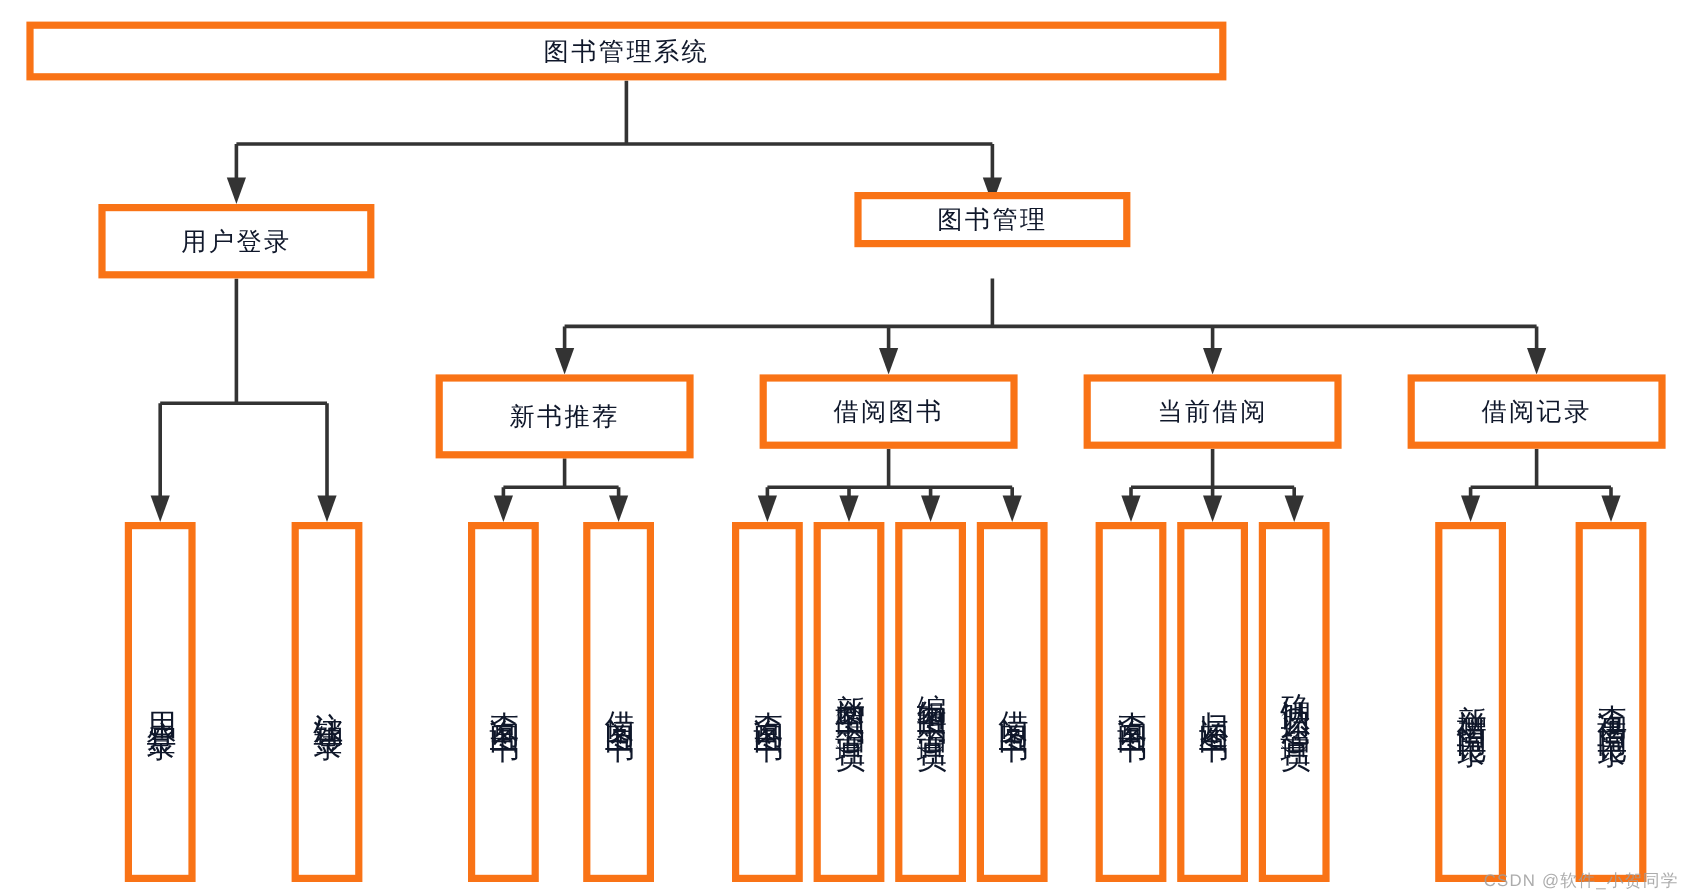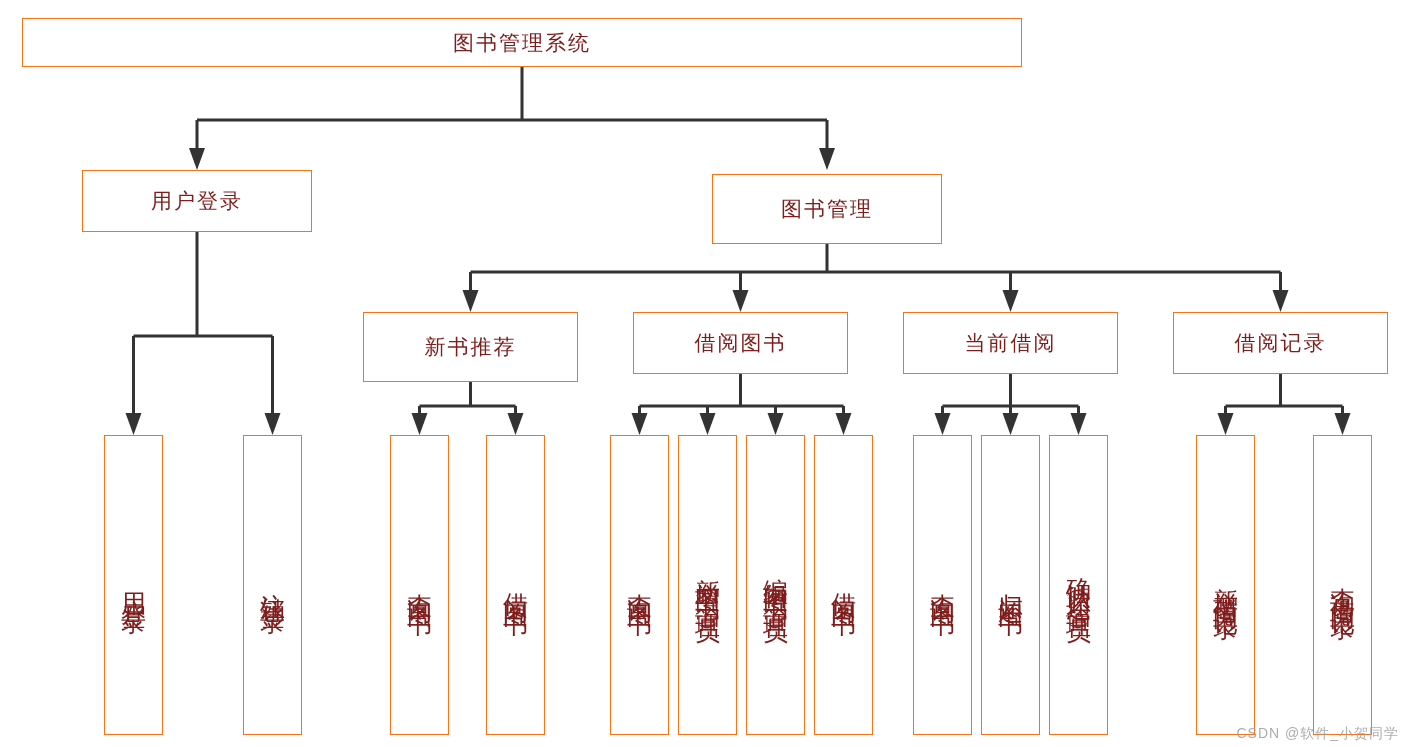--- a/index.html
+++ b/index.html
@@ -17,22 +17,22 @@
   }
   .wires {
     position: absolute;
     left: 0;
     top: 0;
   }
   .node {
     position: absolute;
     box-sizing: border-box;
     background: #ffffff;
-    border: 1px solid #f97316;
-    color: #7f1d1d;
+    border: 6px solid #f97316;
+    color: #0f172a;
     display: flex;
     align-items: center;
     justify-content: center;
   }
   .node.h {
     font-size: 21px;
     letter-spacing: 2px;
   }
   .node.v {
     font-size: 25px;
@@ -98,21 +98,21 @@
     </g>
   </svg>
 
   <div class="node h" style="left:22px;top:18px;width:1000px;height:49px">
     <span>图书管理系统</span>
   </div>
 
   <div class="node h" style="left:82px;top:170px;width:230px;height:62px">
     <span>用户登录</span>
   </div>
-  <div class="node h" style="left:712px;top:174px;width:230px;height:70px">
+  <div class="node h" style="left:712px;top:160px;width:230px;height:46px">
     <span>图书管理</span>
   </div>
 
   <div class="node h" style="left:363px;top:312px;width:215px;height:70px">
     <span>新书推荐</span>
   </div>
   <div class="node h" style="left:633px;top:312px;width:215px;height:62px">
     <span>借阅图书</span>
   </div>
   <div class="node h" style="left:903px;top:312px;width:215px;height:62px">

